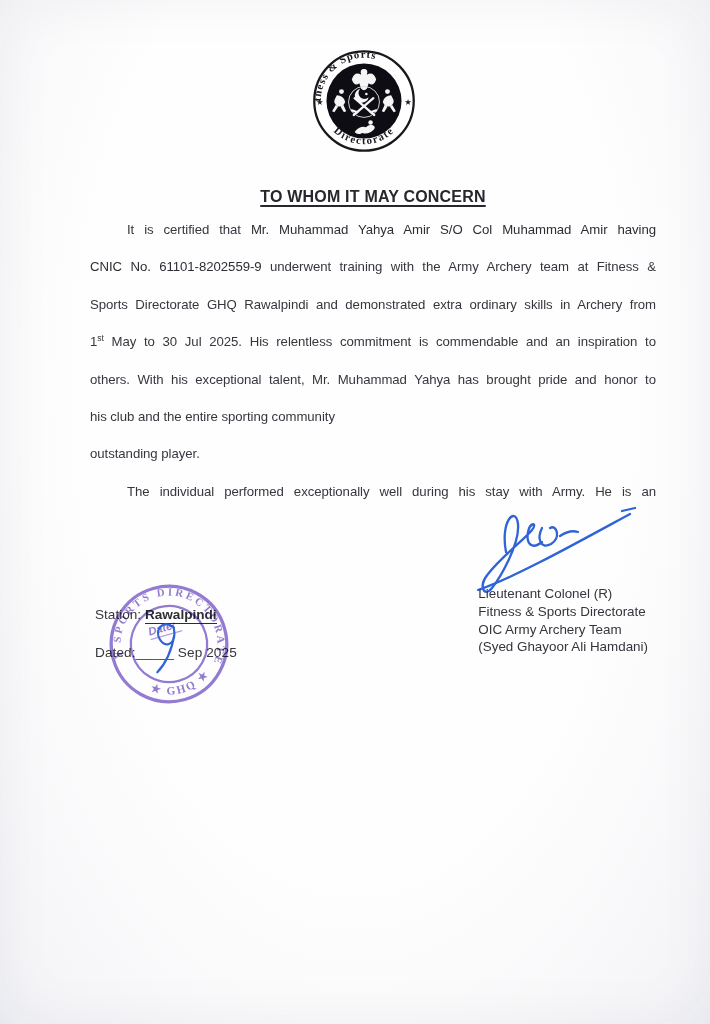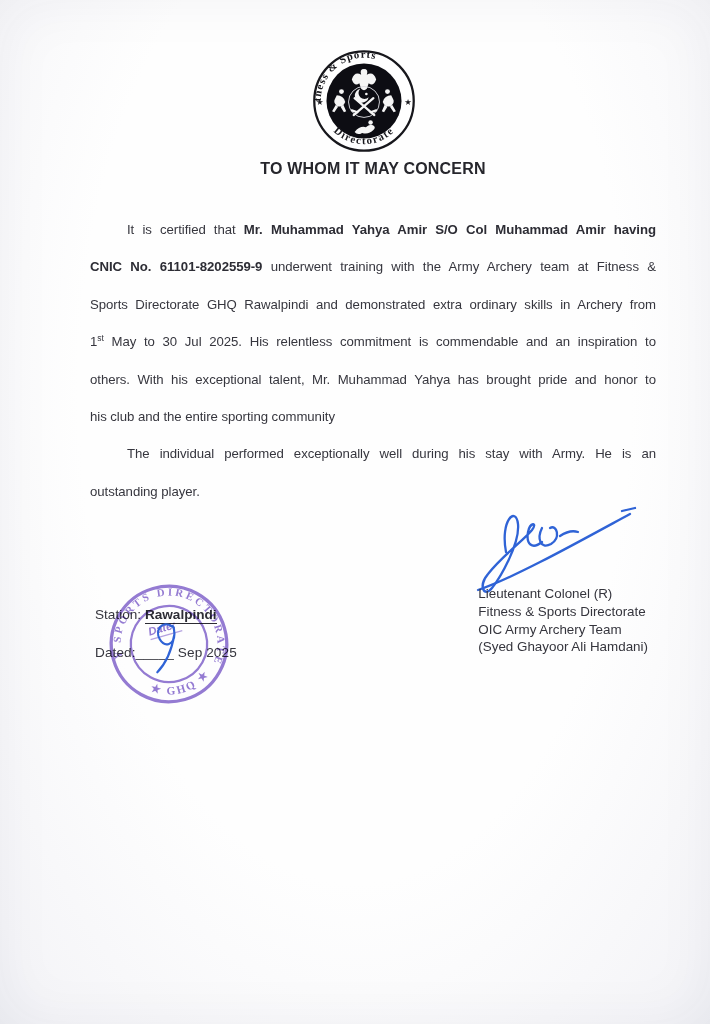--- a/index.html
+++ b/index.html
@@ -8,31 +8,31 @@
     background:radial-gradient(ellipse at 50% 38%, #fefefe 55%, #f5f5f8 92%, #f0f1f5 100%);
     box-shadow:inset 0 0 60px rgba(40,40,70,.05);
     font-family:"Liberation Sans", sans-serif;
     color:#36363e;
   }
   .abs{position:absolute;}
   
   .emblem{left:303px;top:40px;width:122px;height:122px;}
   
   .title{
-    left:90px;top:160px;width:566px;text-align:center;
+    left:90px;top:188px;width:566px;text-align:center;
     font-size:16px;font-weight:700;color:#26262c;letter-spacing:.2px;
-    text-decoration-thickness:1.6px;text-underline-offset:3px;
+    text-decoration:underline;text-decoration-thickness:1.6px;text-underline-offset:3px;
   }
   
   .body-block{left:90px;top:211px;width:566px;font-size:13.2px;letter-spacing:-.05px;color:#36363e;}
   .bline{height:37.4px;line-height:37.4px;white-space:normal;}
   .jline{text-align:justify;text-align-last:justify;}
   .lline{text-align:left;}
   .indent{text-indent:37px;}
-  .bline b, .bline .bseg{font-weight:700;color:#2d2d35;}
+  .bline b, .bline .bseg{font-weight:400;color:#2d2d35;}
   sup{font-size:8.5px;vertical-align:super;line-height:0;}
   
   .sig-svg{left:470px;top:498px;width:180px;height:100px;}
   .sig-block{
     right:62px;top:585px;line-height:17.8px;
     font-size:13.4px;color:#35353d;
   }
   
   .station-line{left:95px;top:607px;font-size:13.6px;}
   .station-value{font-weight:700;border-bottom:1.6px solid #2c2c33;padding-bottom:1px;color:#2d2d35;}
@@ -98,22 +98,22 @@
 
   <div class="abs title">TO WHOM IT MAY CONCERN</div>
 
   <div class="abs body-block">
     <div class="bline jline indent"><span>It is certified that </span><span class="bseg">Mr. Muhammad Yahya Amir S/O Col Muhammad Amir having</span></div>
     <div class="bline jline"><span class="bseg">CNIC No. 61101-8202559-9</span><span> underwent training with the Army Archery team at Fitness &amp;</span></div>
     <div class="bline jline"><span>Sports Directorate GHQ Rawalpindi and demonstrated extra ordinary skills in Archery from</span></div>
     <div class="bline jline"><span>1</span><sup>st</sup><span> May to 30 Jul 2025. His relentless commitment is commendable and an inspiration to</span></div>
     <div class="bline jline"><span>others. With his exceptional talent, Mr. Muhammad Yahya has brought pride and honor to</span></div>
     <div class="bline lline"><span>his club and the entire sporting community</span></div>
+    <div class="bline lline"><span>outstanding player.</span></div>
     <div class="bline jline indent"><span>The individual performed exceptionally well during his stay with Army. He is an</span></div>
-    <div class="bline lline"><span>outstanding player.</span></div>
   </div>
 
   <svg class="abs sig-svg" viewBox="0 0 180 100" aria-hidden="true">
     <g fill="none" stroke="#2f63d6" stroke-width="2.3" stroke-linecap="round" stroke-linejoin="round">
       <path d="M8,92 C44,80 112,42 160,16"></path>
       <path d="M36,54 C30,22 46,8 48,26 C50,46 30,80 22,90 C14,100 8,88 18,76 C32,58 54,42 62,32 C68,24 60,24 58,34 C56,46 62,52 72,44"></path>
       <path d="M72,30 C67,40 70,52 81,46 C91,40 87,26 80,30"></path>
       <path d="M90,38 C96,34 102,32 108,34"></path>
       <path d="M152,13 L165,10"></path>
     </g>

